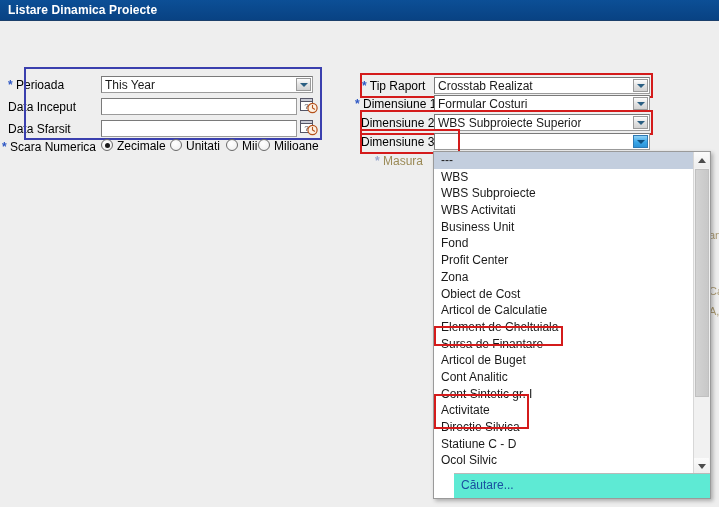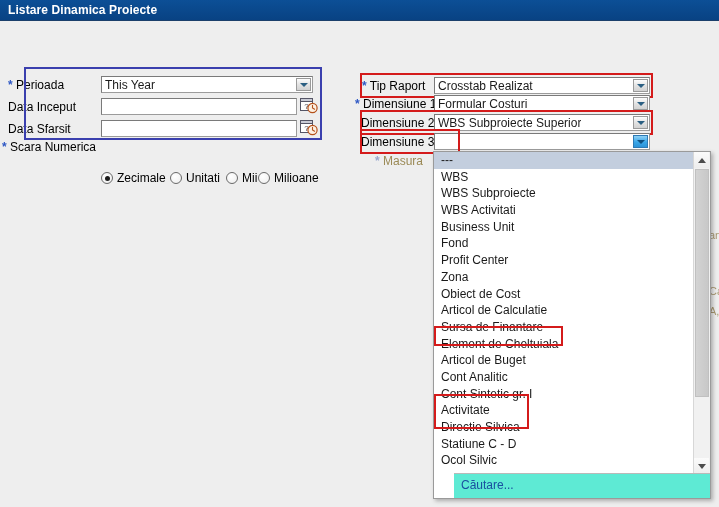--- a/index.html
+++ b/index.html
@@ -142,23 +142,22 @@
     border: 2px solid #d41b1b;
     background: transparent;
     pointer-events: none;
   }
 
   
   .radio-row { position: absolute; }
   .radio-item {
     position: absolute;
     display: flex;
-    align-items: center;
-    white-space: nowrap;
-    margin-top: 32px;
+    align-items: flex-start;
+    white-space: nowrap;
   }
   .radio-dot {
     box-sizing: border-box;
     width: 12px; height: 12px;
     border-radius: 50%;
     border: 1px solid #6a6a6a;
     background: radial-gradient(circle at 40% 35%, #ffffff 0%, #f2f2f2 70%, #dcdcdc 100%);
     position: relative;
     margin-right: 4px;
     flex: 0 0 auto;
@@ -374,22 +373,22 @@
         <div class="opt selected">---</div>
         <div class="opt">WBS</div>
         <div class="opt">WBS Subproiecte</div>
         <div class="opt">WBS Activitati</div>
         <div class="opt">Business Unit</div>
         <div class="opt">Fond</div>
         <div class="opt">Profit Center</div>
         <div class="opt">Zona</div>
         <div class="opt">Obiect de Cost</div>
         <div class="opt">Articol de Calculatie</div>
+        <div class="opt">Element de Cheltuiala</div>
         <div class="opt">Sursa de Finantare</div>
-        <div class="opt">Element de Cheltuiala</div>
         <div class="opt">Articol de Buget</div>
         <div class="opt">Cont Analitic</div>
         <div class="opt">Cont Sintetic gr. I</div>
         <div class="opt">Activitate</div>
         <div class="opt">Directie Silvica</div>
         <div class="opt">Statiune C - D</div>
         <div class="opt">Ocol Silvic</div>
       </div>
 
       <div id="dropdown-scrollbar">

